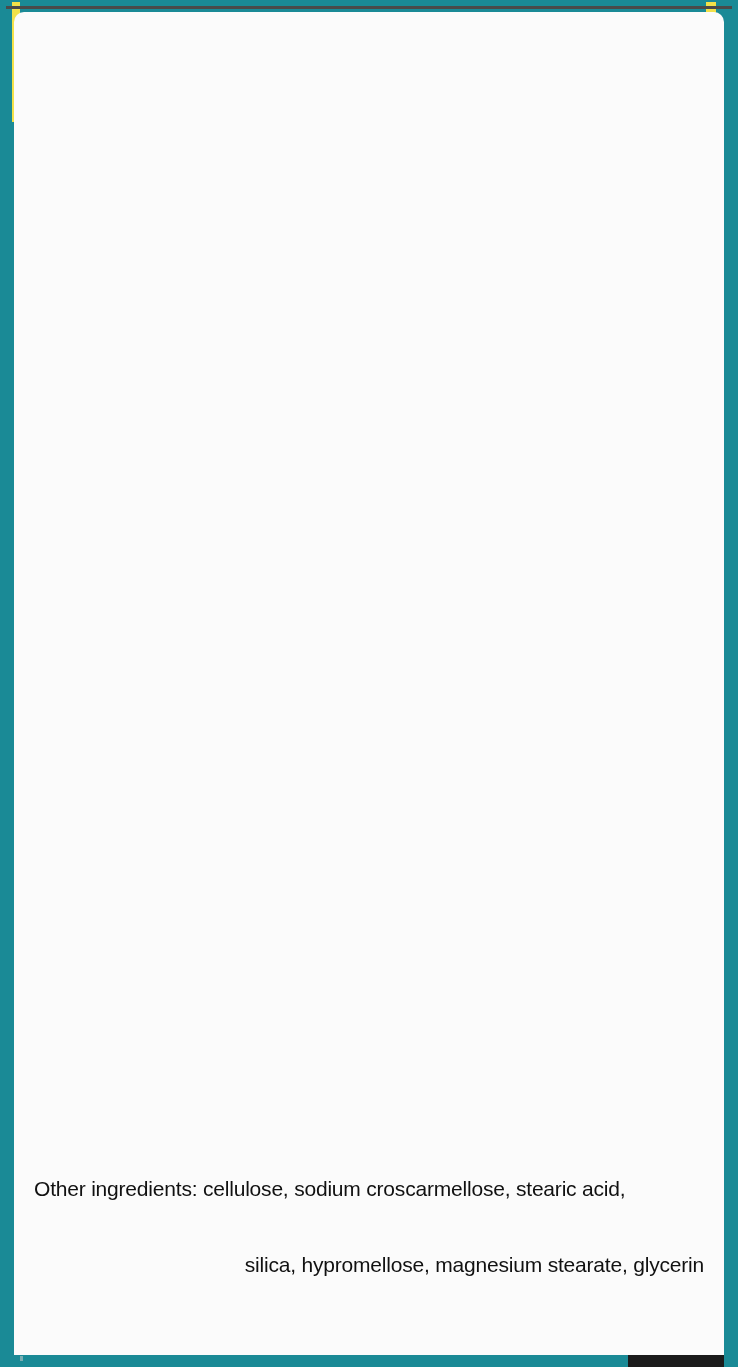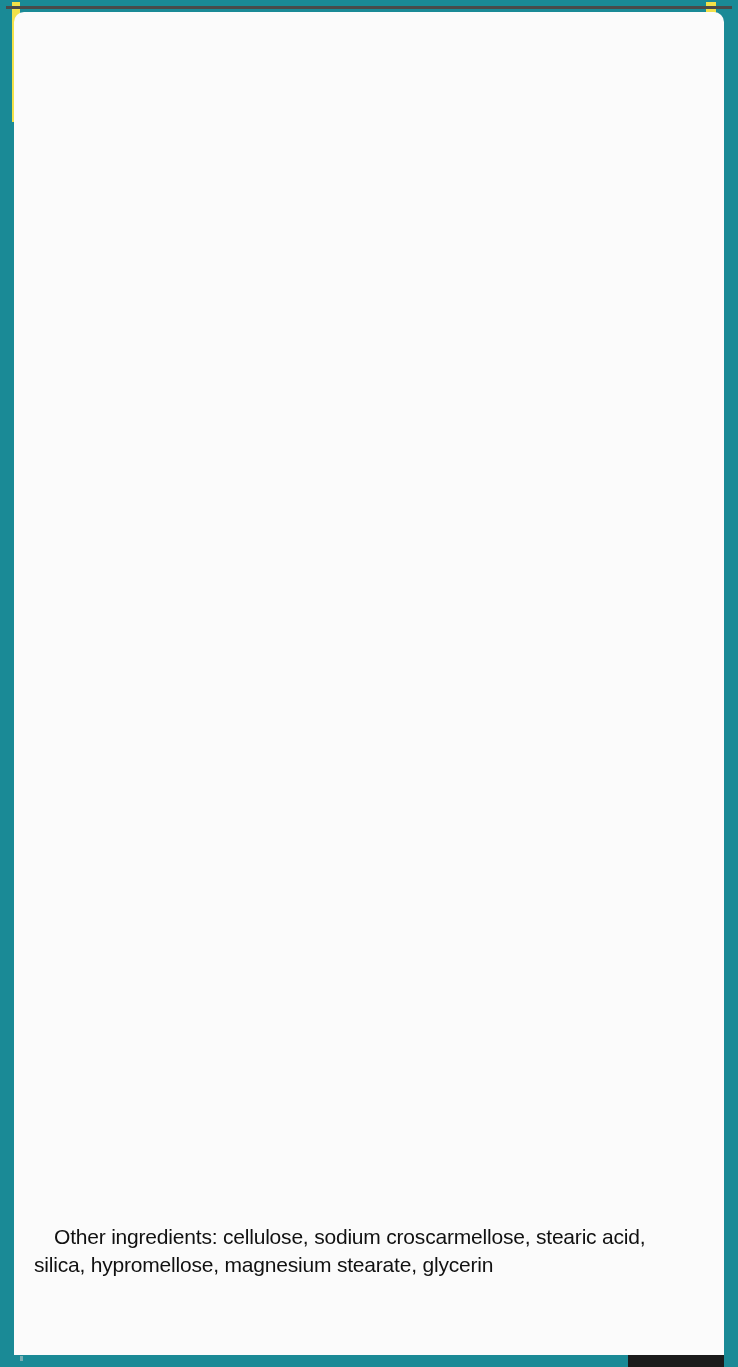--- a/index.html
+++ b/index.html
@@ -384,18 +384,18 @@
   <div class="bar-thick"></div>
 
   <div class="footnotes">
     <div>†Percent Daily Values (DV) are based on a 2,000 calorie diet.</div>
     <div>**Daily Value not established.</div>
   </div>
 
 </div>
 
 <div class="other-ingredients-wrap">
-  <div class="other-ing" style="top:1224px;margin-left:20px;">Other ingredients: cellulose, sodium croscarmellose, stearic acid,</div>
-  <div class="other-ing" style="top:1252px;">silica, hypromellose, magnesium stearate, glycerin</div>
+  <div class="other-ing" style="top:1176px;">Other ingredients: cellulose, sodium croscarmellose, stearic acid,</div>
+  <div class="other-ing" style="top:1252px;text-align:right;">silica, hypromellose, magnesium stearate, glycerin</div>
 </div>
 
 <div class="micro-line"></div>
 <div class="micro-blk"></div>
 
 </body></html>

